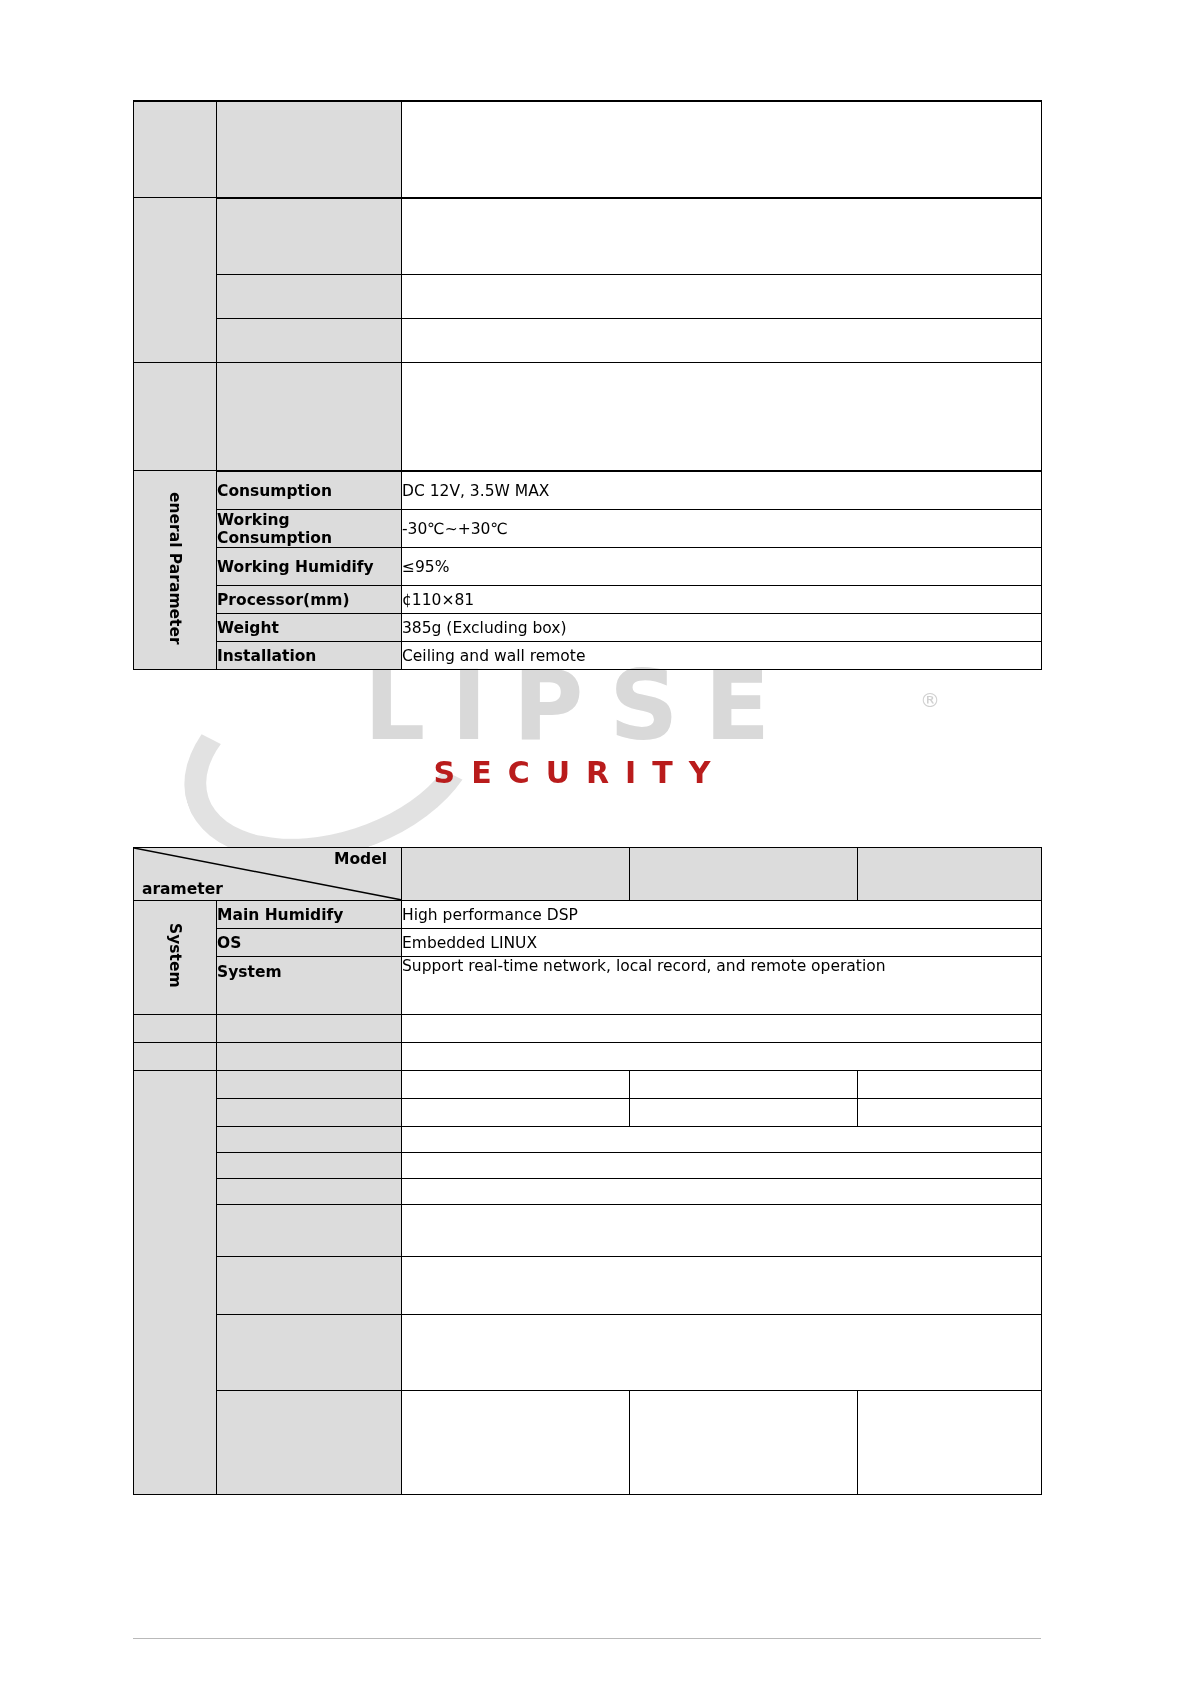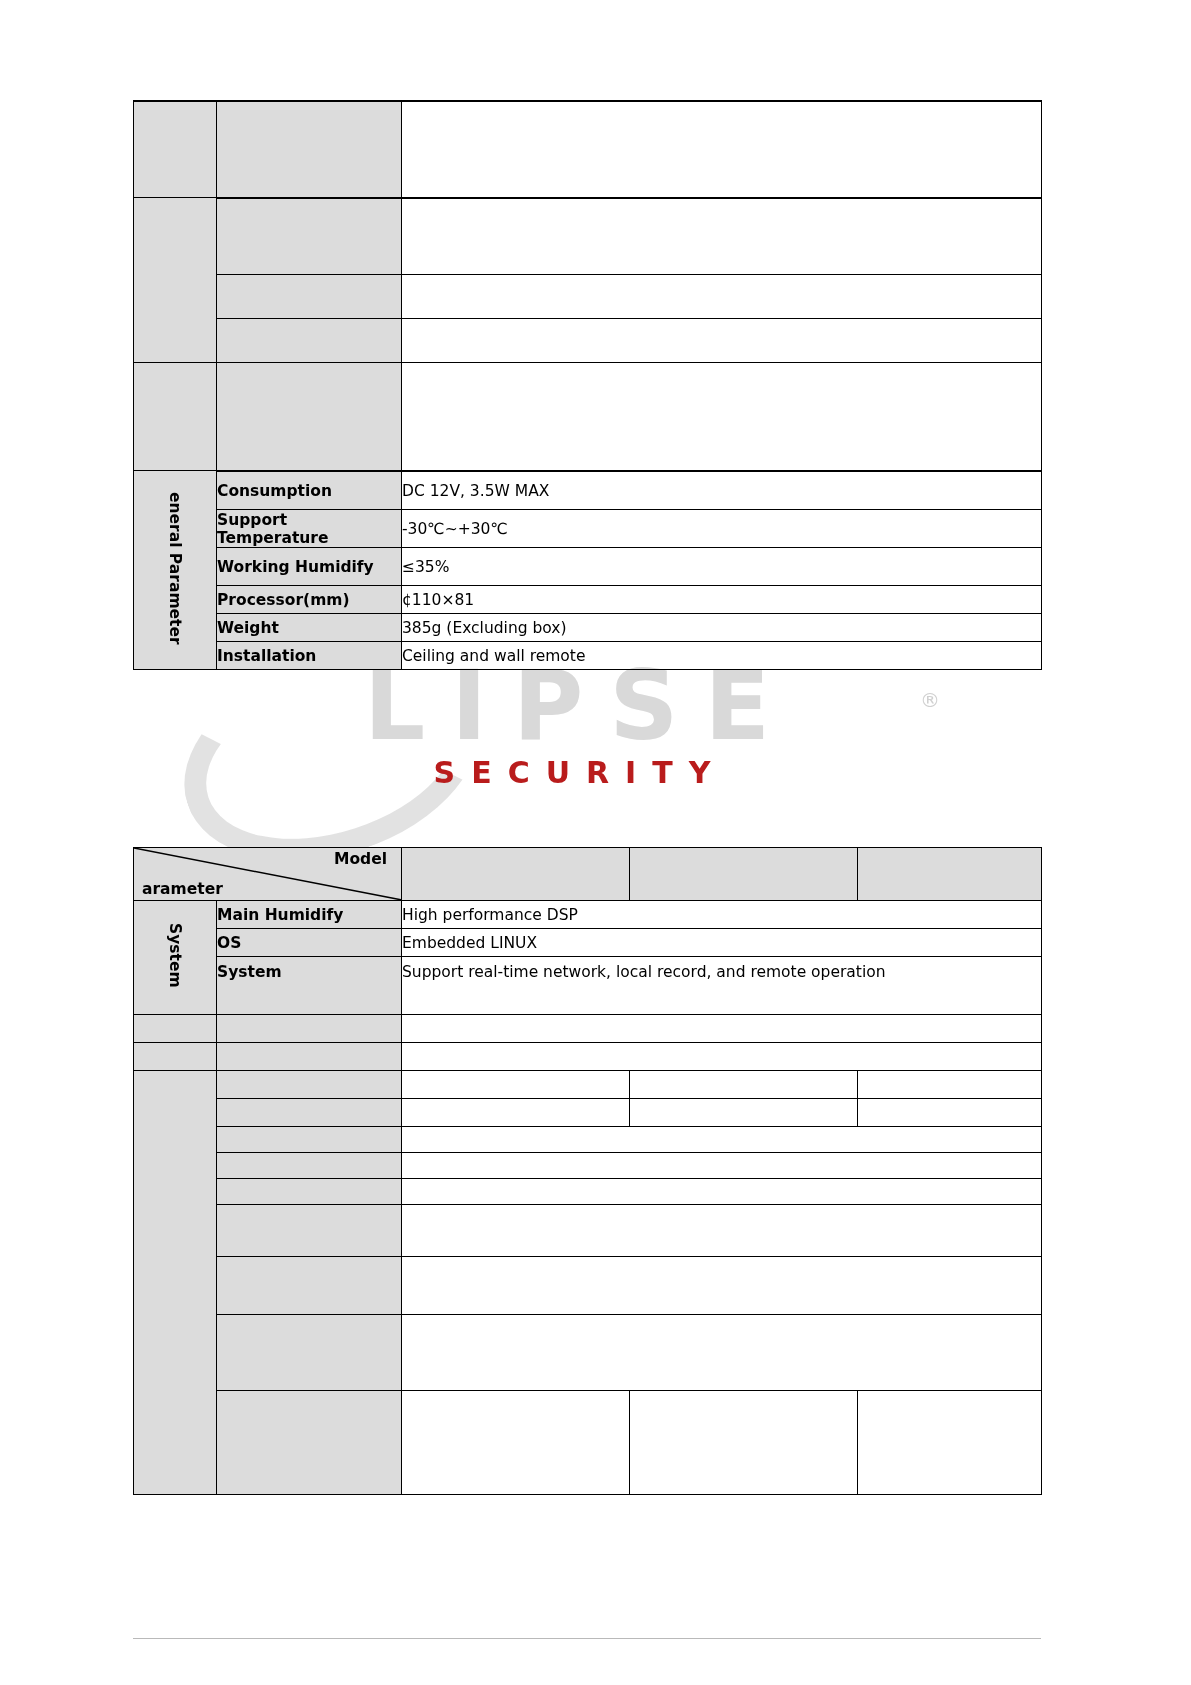--- a/index.html
+++ b/index.html
@@ -205,26 +205,26 @@
       </td>
       <td class="shade lbl"></td>
       <td class="val"></td>
       <td class="val empty"></td>
     </tr>
     <tr style="height:38px">
       <td class="shade lbl">Consumption</td>
       <td class="val" colspan="2">DC 12V, 3.5W MAX</td>
     </tr>
     <tr style="height:38px">
-      <td class="shade lbl">Support Temperature</td>
+      <td class="shade lbl">Working Consumption</td>
       <td class="val" colspan="2">-30℃~+30℃</td>
     </tr>
     <tr style="height:38px">
       <td class="shade lbl">Working Humidify</td>
-      <td class="val" colspan="2">≤35%</td>
+      <td class="val" colspan="2">≤95%</td>
     </tr>
     <tr style="height:28px">
       <td class="shade lbl">Processor(mm)</td>
       <td class="val" colspan="2">¢110×81</td>
     </tr>
     <tr style="height:28px">
       <td class="shade lbl">Weight</td>
       <td class="val" colspan="2">385g (Excluding box)</td>
     </tr>
     <tr style="height:28px">
@@ -262,21 +262,21 @@
       </td>
       <td class="shade lbl">Main Humidify</td>
       <td class="val" colspan="3">High performance DSP</td>
     </tr>
     <tr style="height:28px">
       <td class="shade lbl">OS</td>
       <td class="val" colspan="3">Embedded LINUX</td>
     </tr>
     <tr style="height:58px">
       <td class="shade lbl" style="vertical-align:top;padding-top:6px">System</td>
-      <td class="val" colspan="3" style="vertical-align:top;padding-top:6px">Support real-time network, local record, and remote operation</td>
+      <td class="val" colspan="3" style="vertical-align:top;">Support real-time network, local record, and remote operation</td>
     </tr>
 
     <tr style="height:28px">
       <td class="shade empty"></td>
       <td class="shade lbl"></td>
       <td class="val empty" colspan="3"></td>
     </tr>
     <tr style="height:28px">
       <td class="shade empty"></td>
       <td class="shade lbl"></td>

